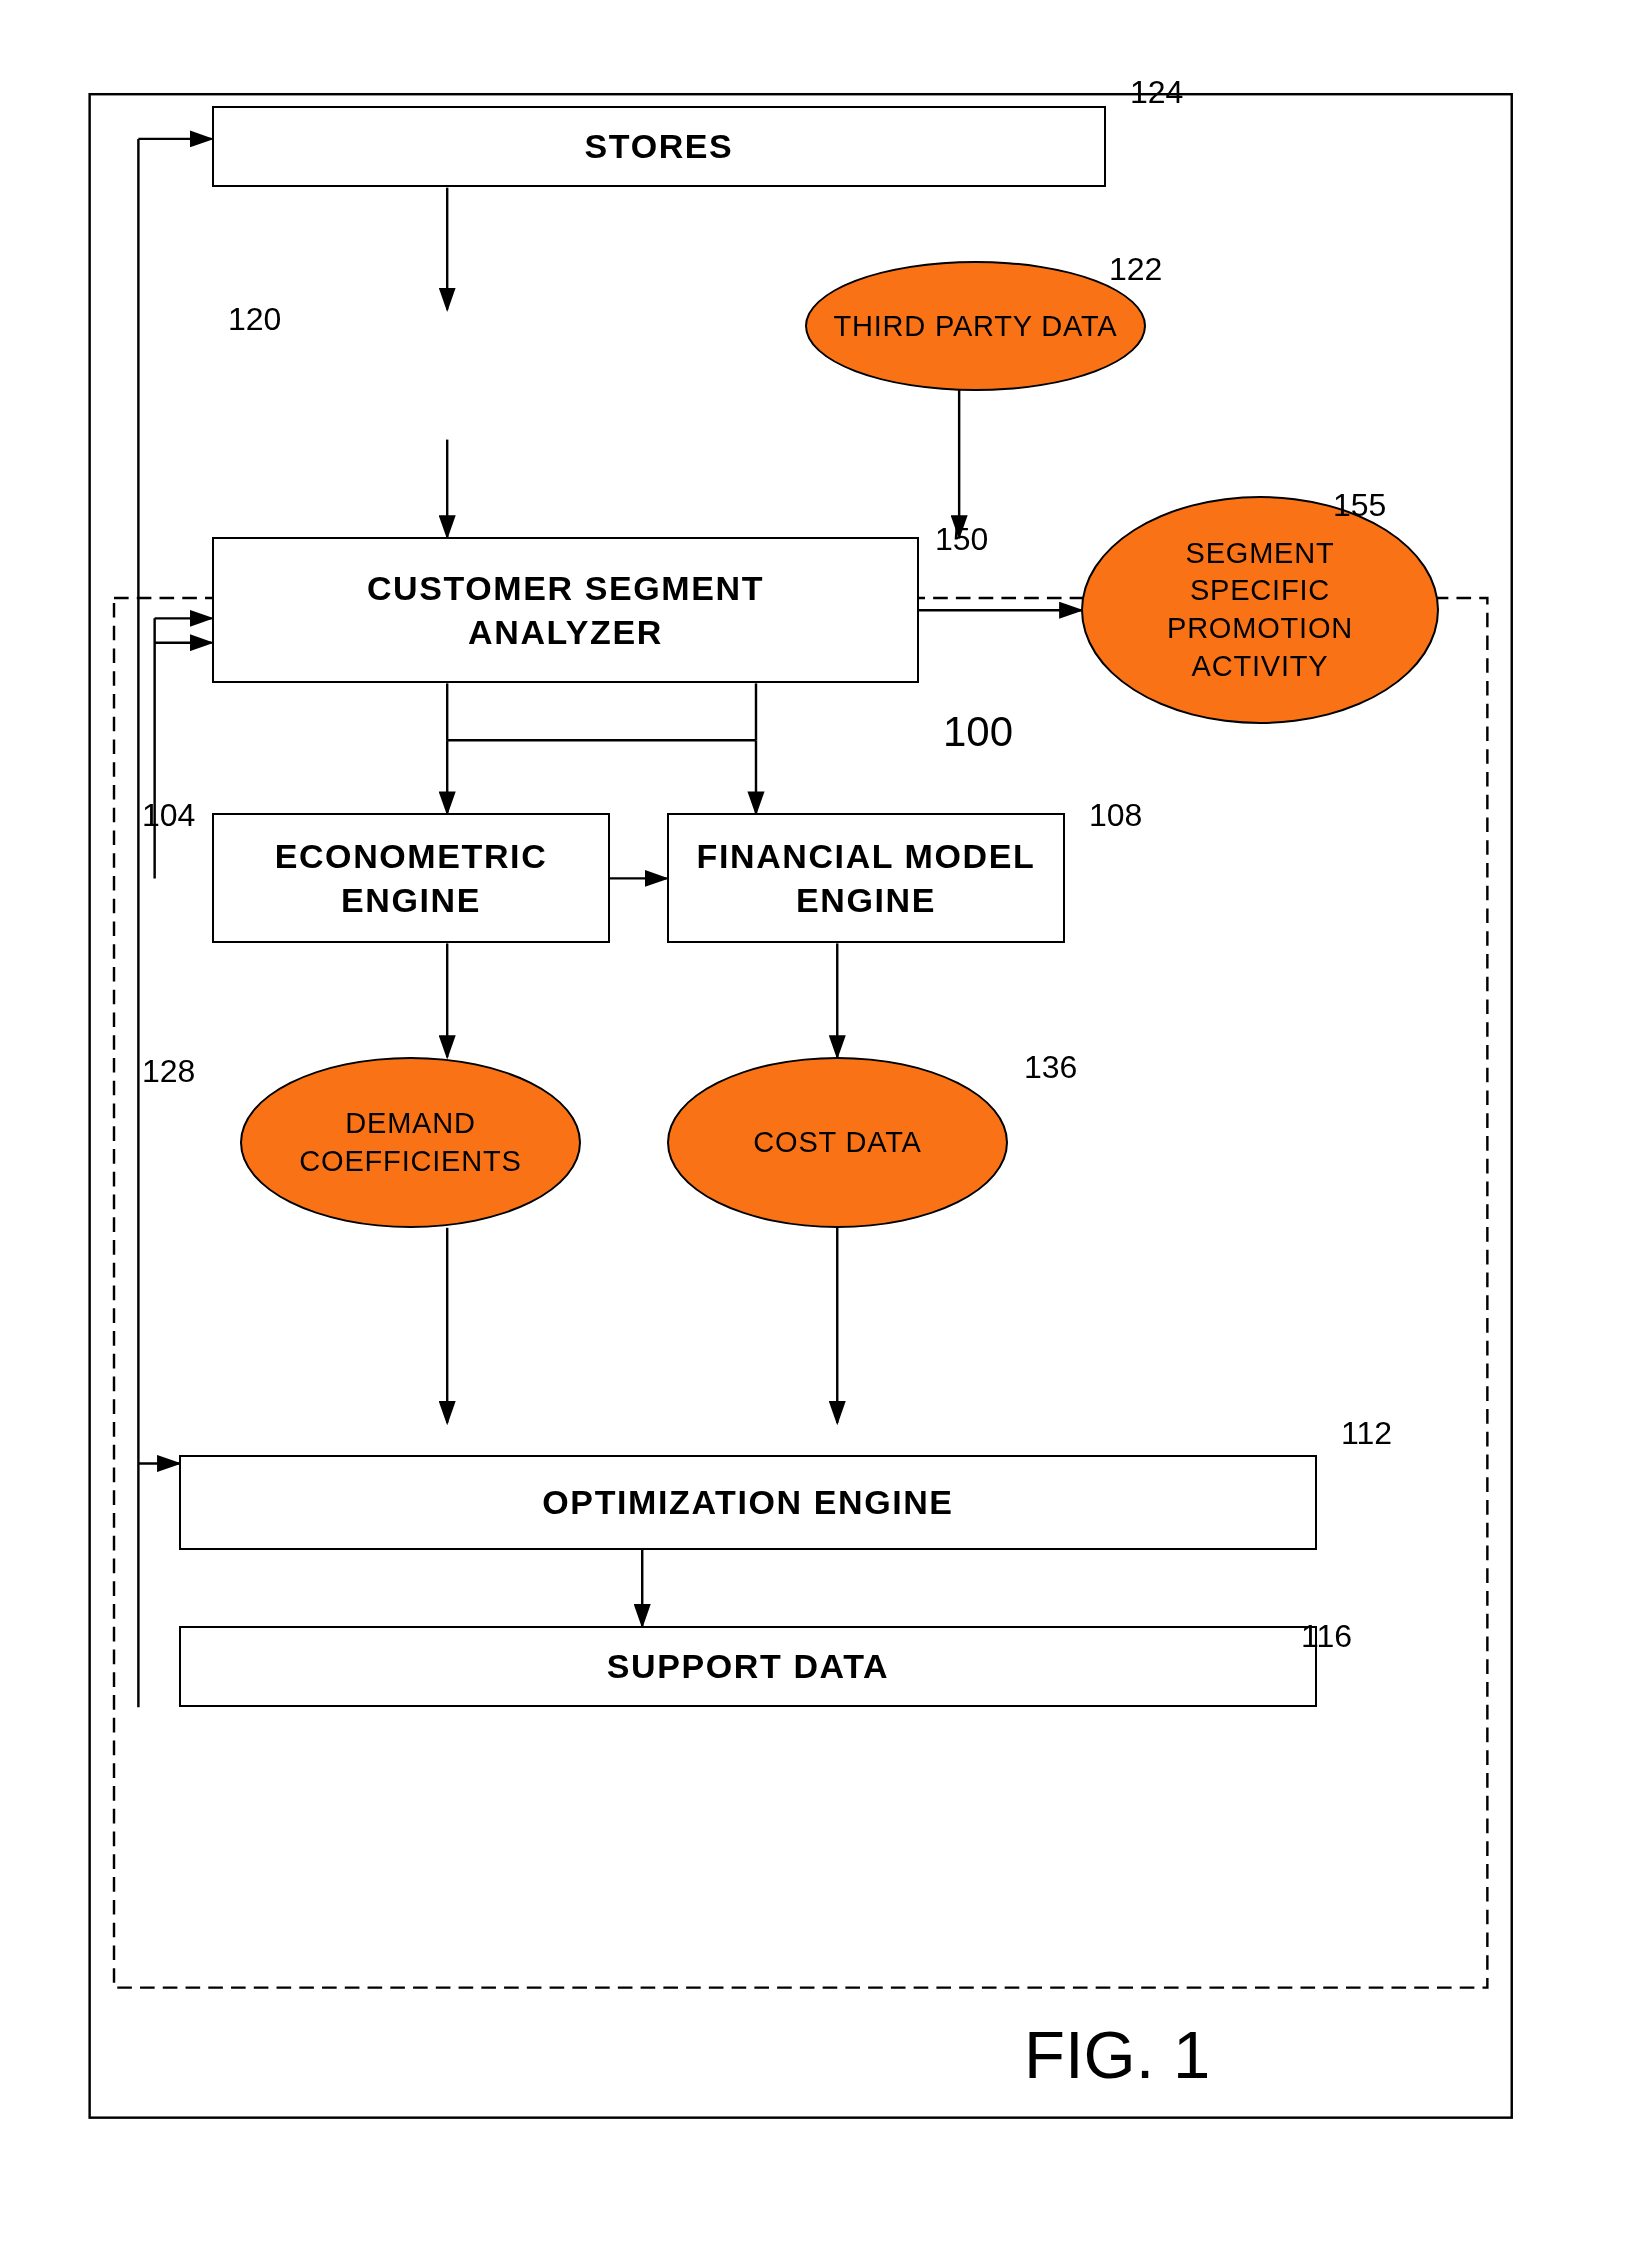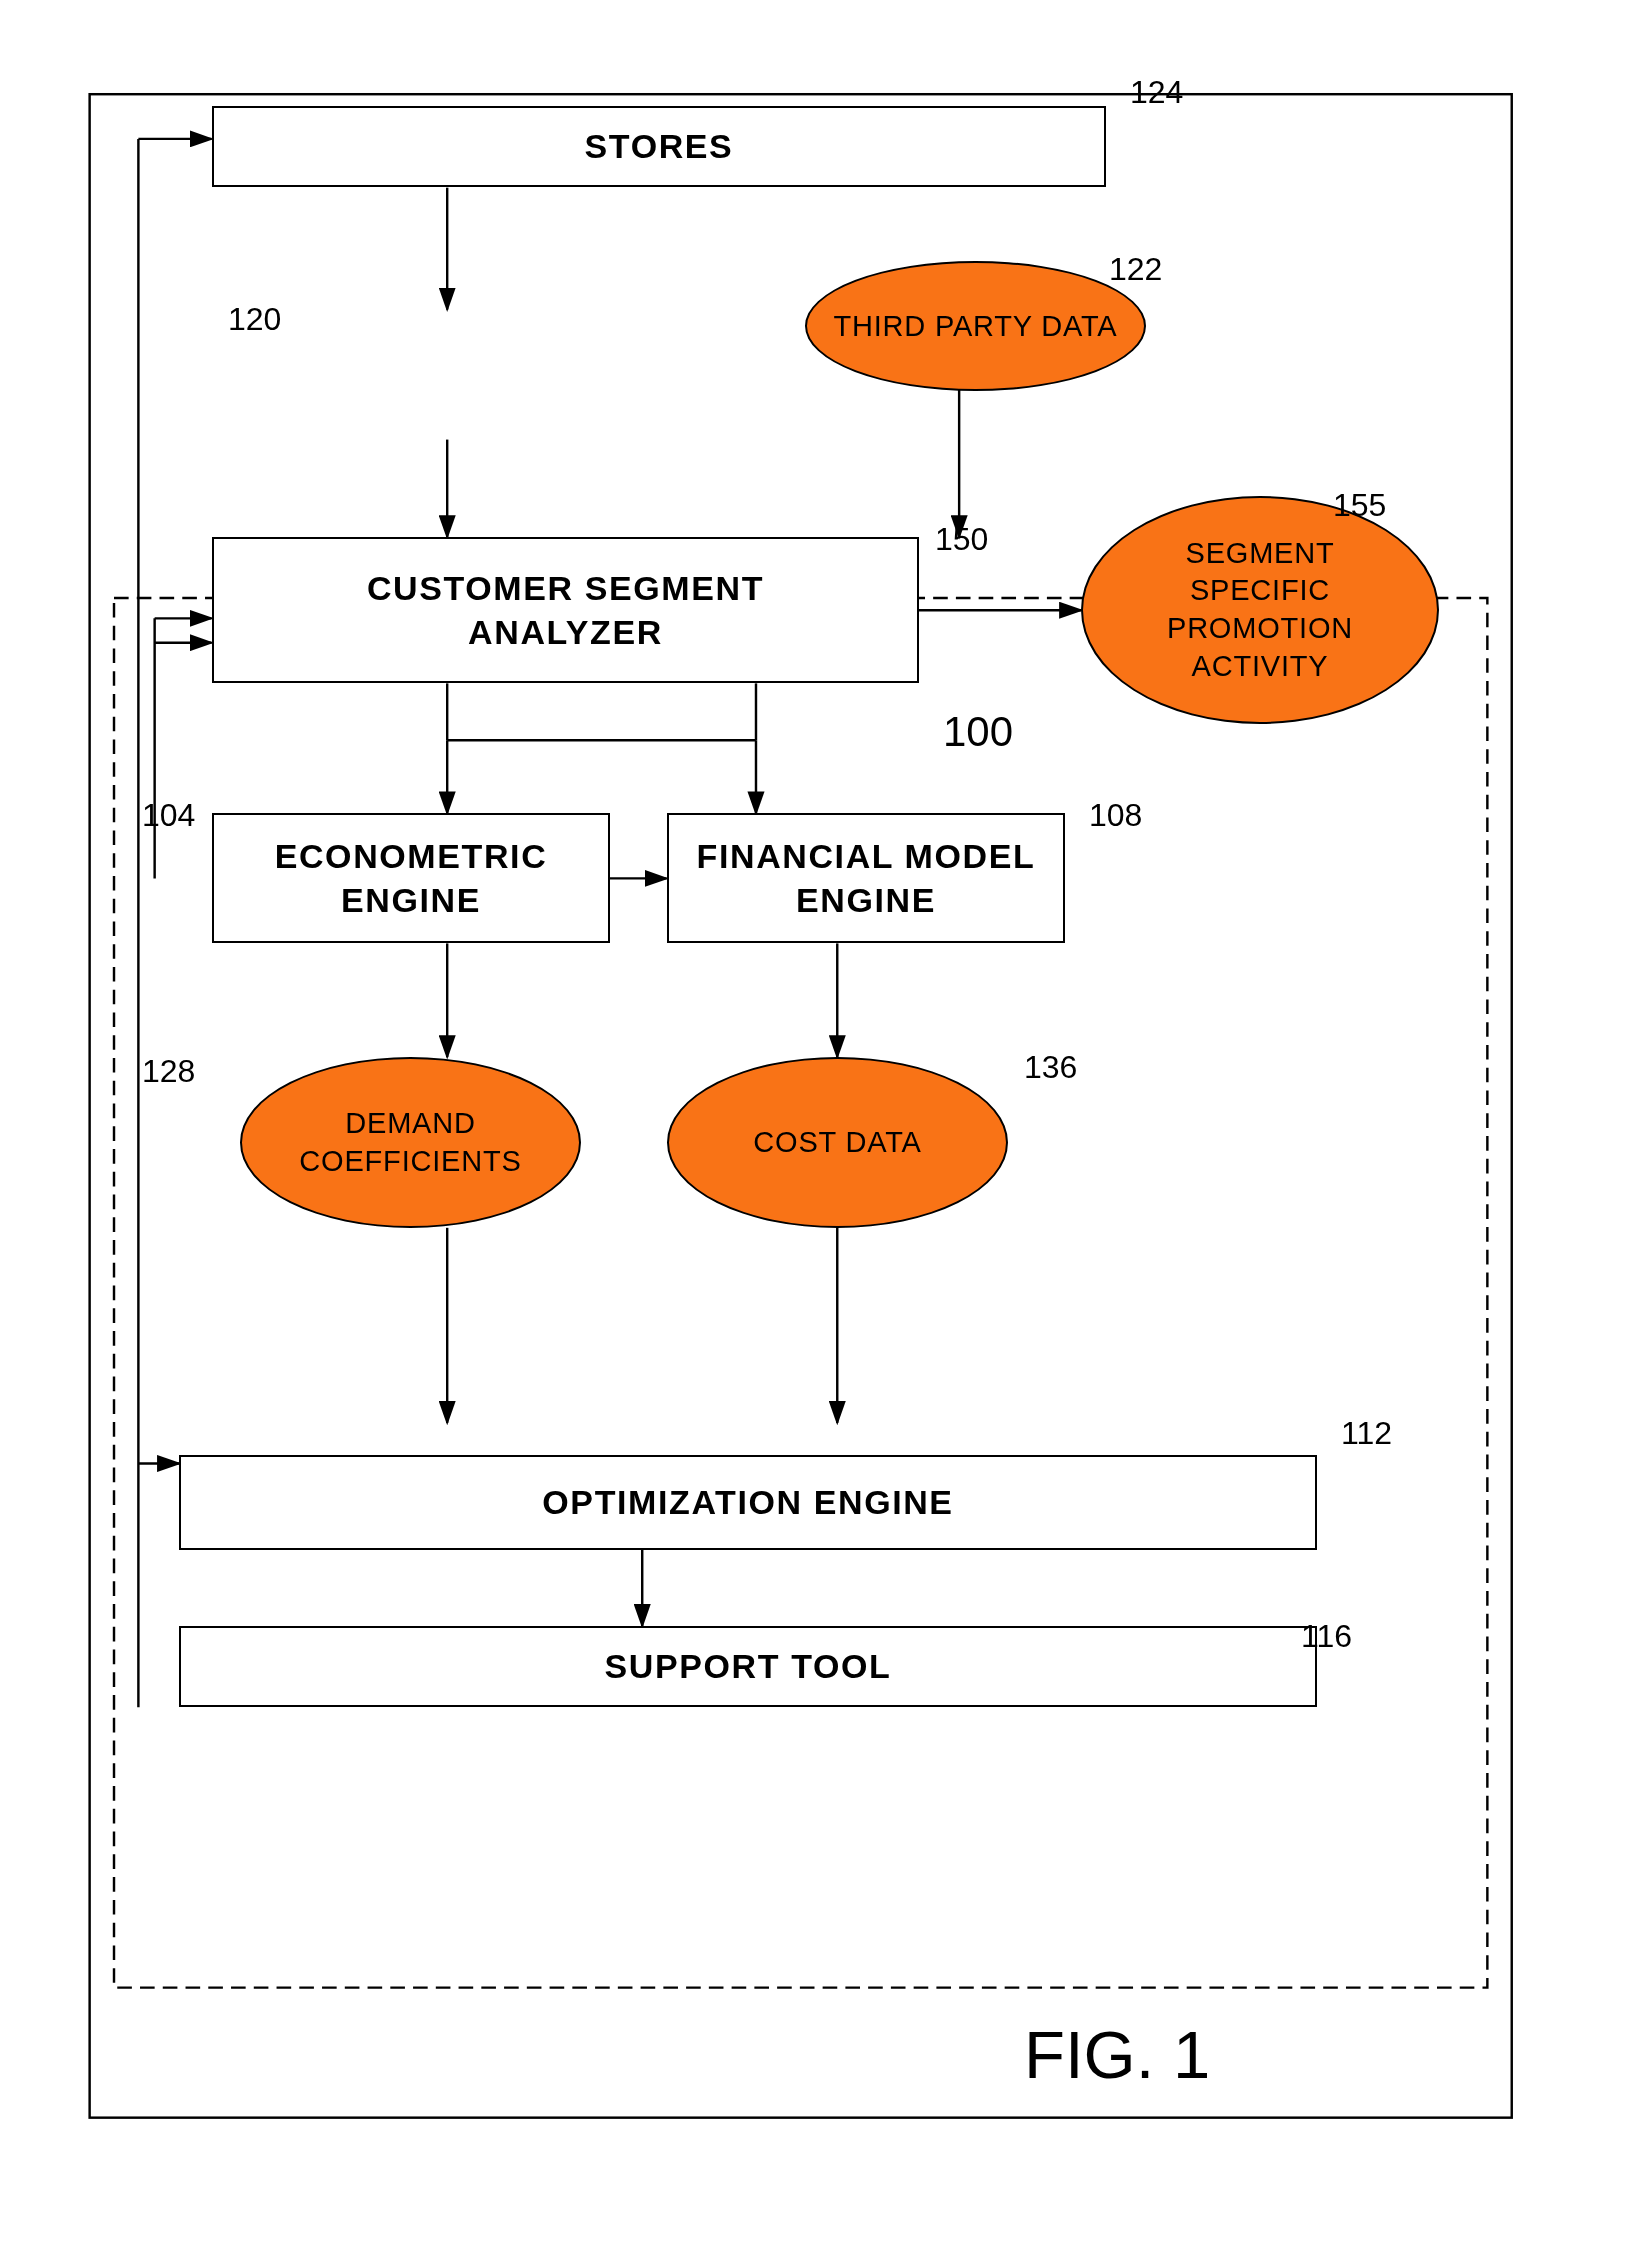--- a/index.html
+++ b/index.html
@@ -214,21 +214,21 @@
 
   <div class="ref-label" style="left: 975px; top: 1016px;">136</div>
 
   <div class="box-rect" style="left: 130px; top: 1422px; width: 1138px; height: 95px;">
     <span>OPTIMIZATION ENGINE</span>
   </div>
 
   <div class="ref-label" style="left: 1292px; top: 1382px;">112</div>
 
   <div class="box-rect" style="left: 130px; top: 1593px; width: 1138px; height: 81px;">
-    <span>SUPPORT TOOL</span>
+    <span>SUPPORT DATA</span>
   </div>
 
   <div class="ref-label" style="left: 1220px; top: 1585px; margin-left: 32px;">116</div>
 
   <div class="fig-label" style="left: 975px; top: 1983px;">FIG. 1</div>
 
 </div>
 
 
 </body></html>

